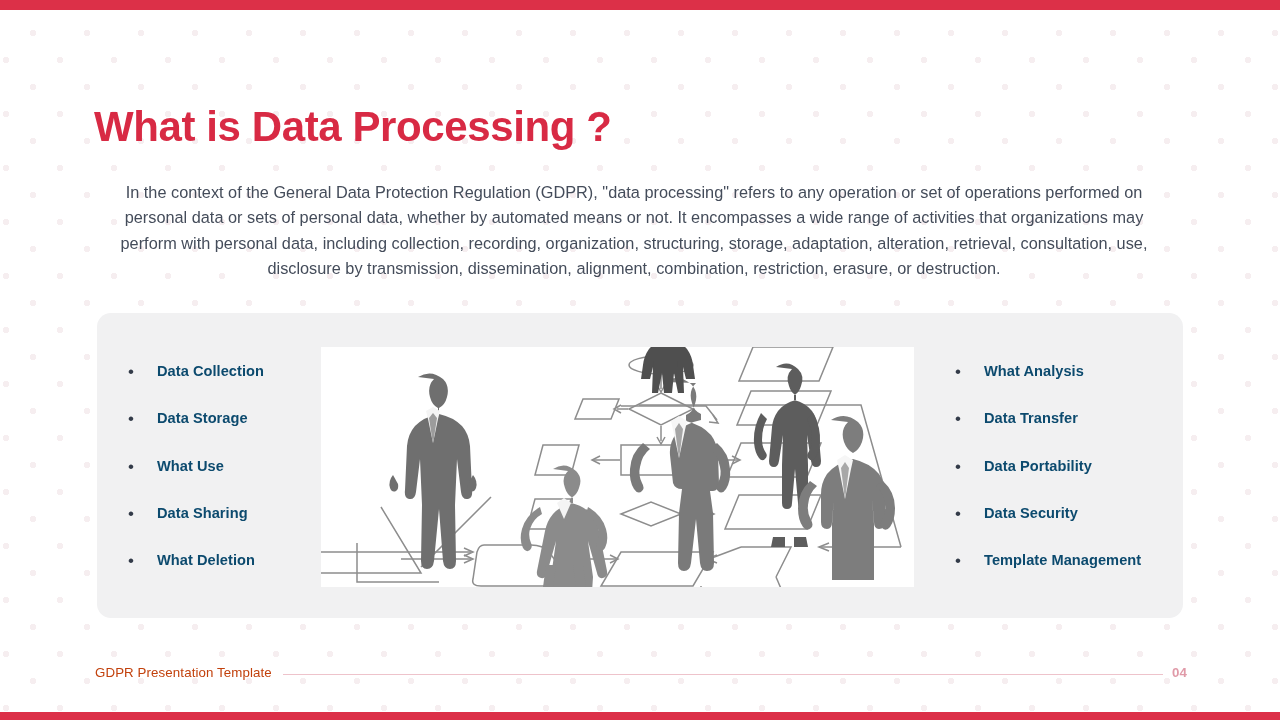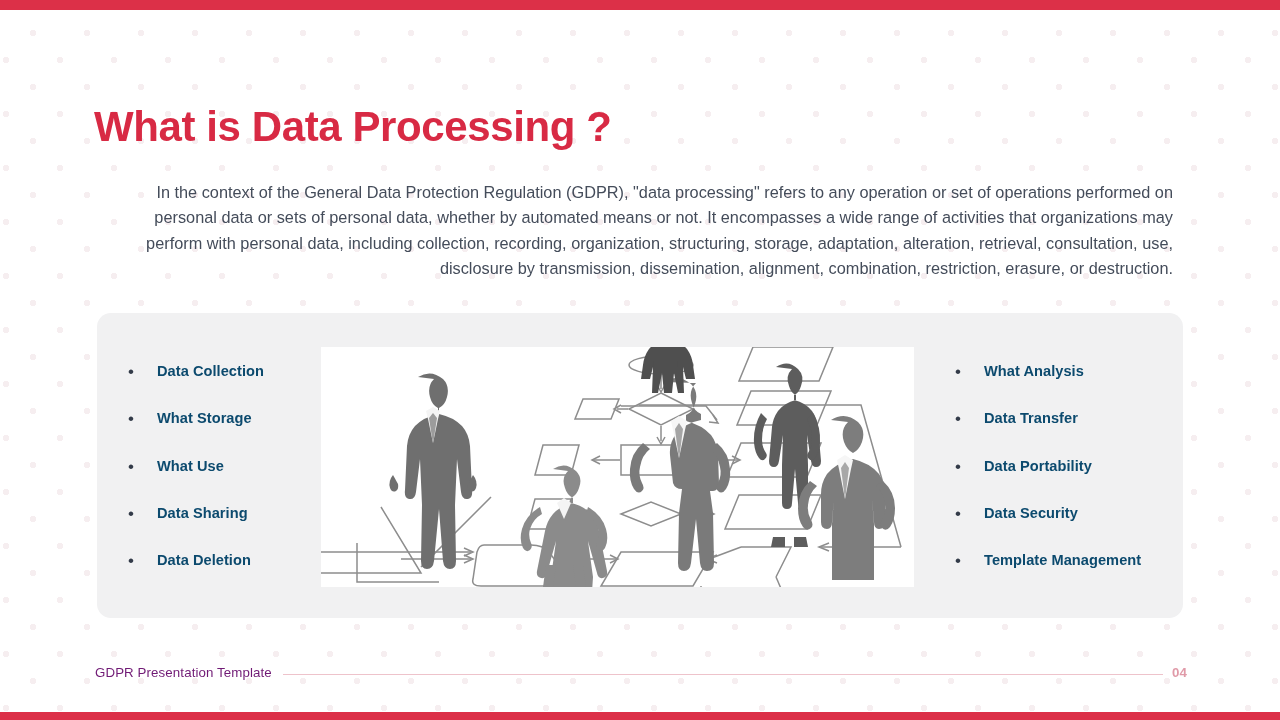--- a/index.html
+++ b/index.html
@@ -70,21 +70,21 @@
 
   
   #body-paragraph {
     position: absolute;
     left: 95px;
     top: 180px;
     width: 1078px;
     font-size: 16.3px;
     line-height: 25.4px;
     color: #444c5a;
-    text-align: right;
+    text-align: center;
     letter-spacing: 0.01px;
   }
 
   
   #content-panel {
     position: absolute;
     left: 97px;
     top: 313px;
     width: 1086px;
     height: 305px;
@@ -134,21 +134,21 @@
     overflow: hidden;
   }
   #illustration svg { display: block; }
 
   
   #footer-label {
     position: absolute;
     left: 95px;
     top: 665px;
     font-size: 13.3px;
-    color: #701a75;
+    color: #c2410c;
     letter-spacing: 0.1px;
     white-space: nowrap;
   }
   #footer-rule {
     position: absolute;
     left: 283px;
     top: 673.5px;
     width: 880px;
     height: 1px;
     background: #eec3cb;
@@ -180,33 +180,33 @@
 
   <div id="content-panel"></div>
 
   <div id="bullets-left" class="bullet-col">
     <div class="bullet-item">
       <span class="bullet-dot">•</span>
       <span class="bullet-label">Data Collection</span>
     </div>
     <div class="bullet-item">
       <span class="bullet-dot">•</span>
-      <span class="bullet-label">What Storage</span>
+      <span class="bullet-label">Data Storage</span>
     </div>
     <div class="bullet-item">
       <span class="bullet-dot">•</span>
       <span class="bullet-label">What Use</span>
     </div>
     <div class="bullet-item">
       <span class="bullet-dot">•</span>
       <span class="bullet-label">Data Sharing</span>
     </div>
     <div class="bullet-item">
       <span class="bullet-dot">•</span>
-      <span class="bullet-label">Data Deletion</span>
+      <span class="bullet-label">What Deletion</span>
     </div>
   </div>
 
   <div id="bullets-right" class="bullet-col">
     <div class="bullet-item">
       <span class="bullet-dot">•</span>
       <span class="bullet-label">What Analysis</span>
     </div>
     <div class="bullet-item">
       <span class="bullet-dot">•</span>

